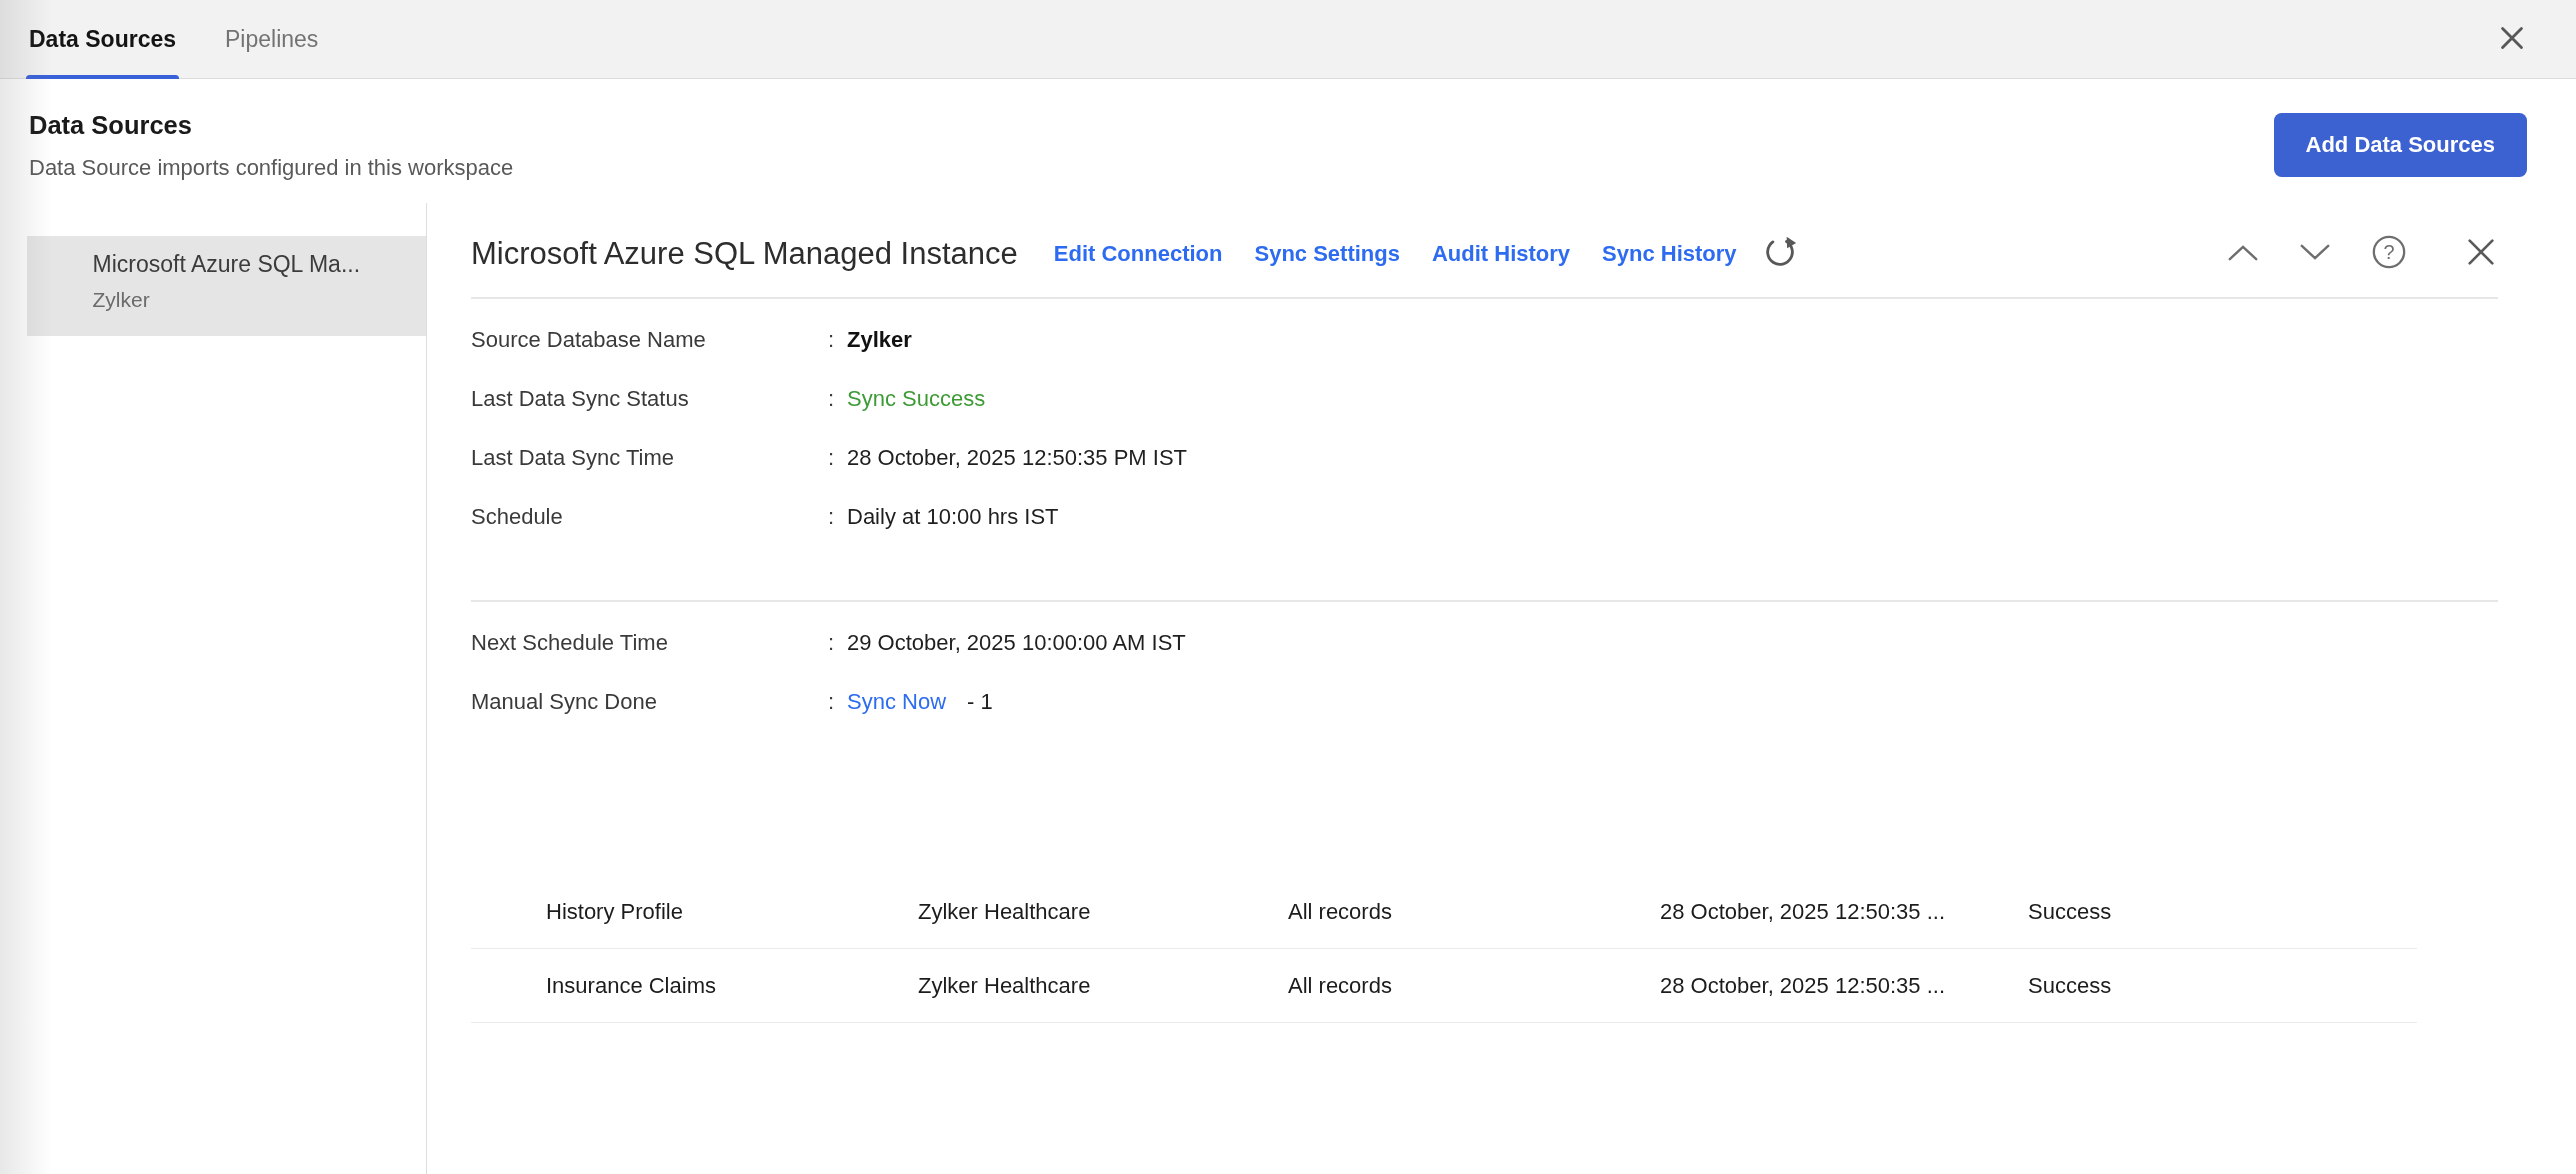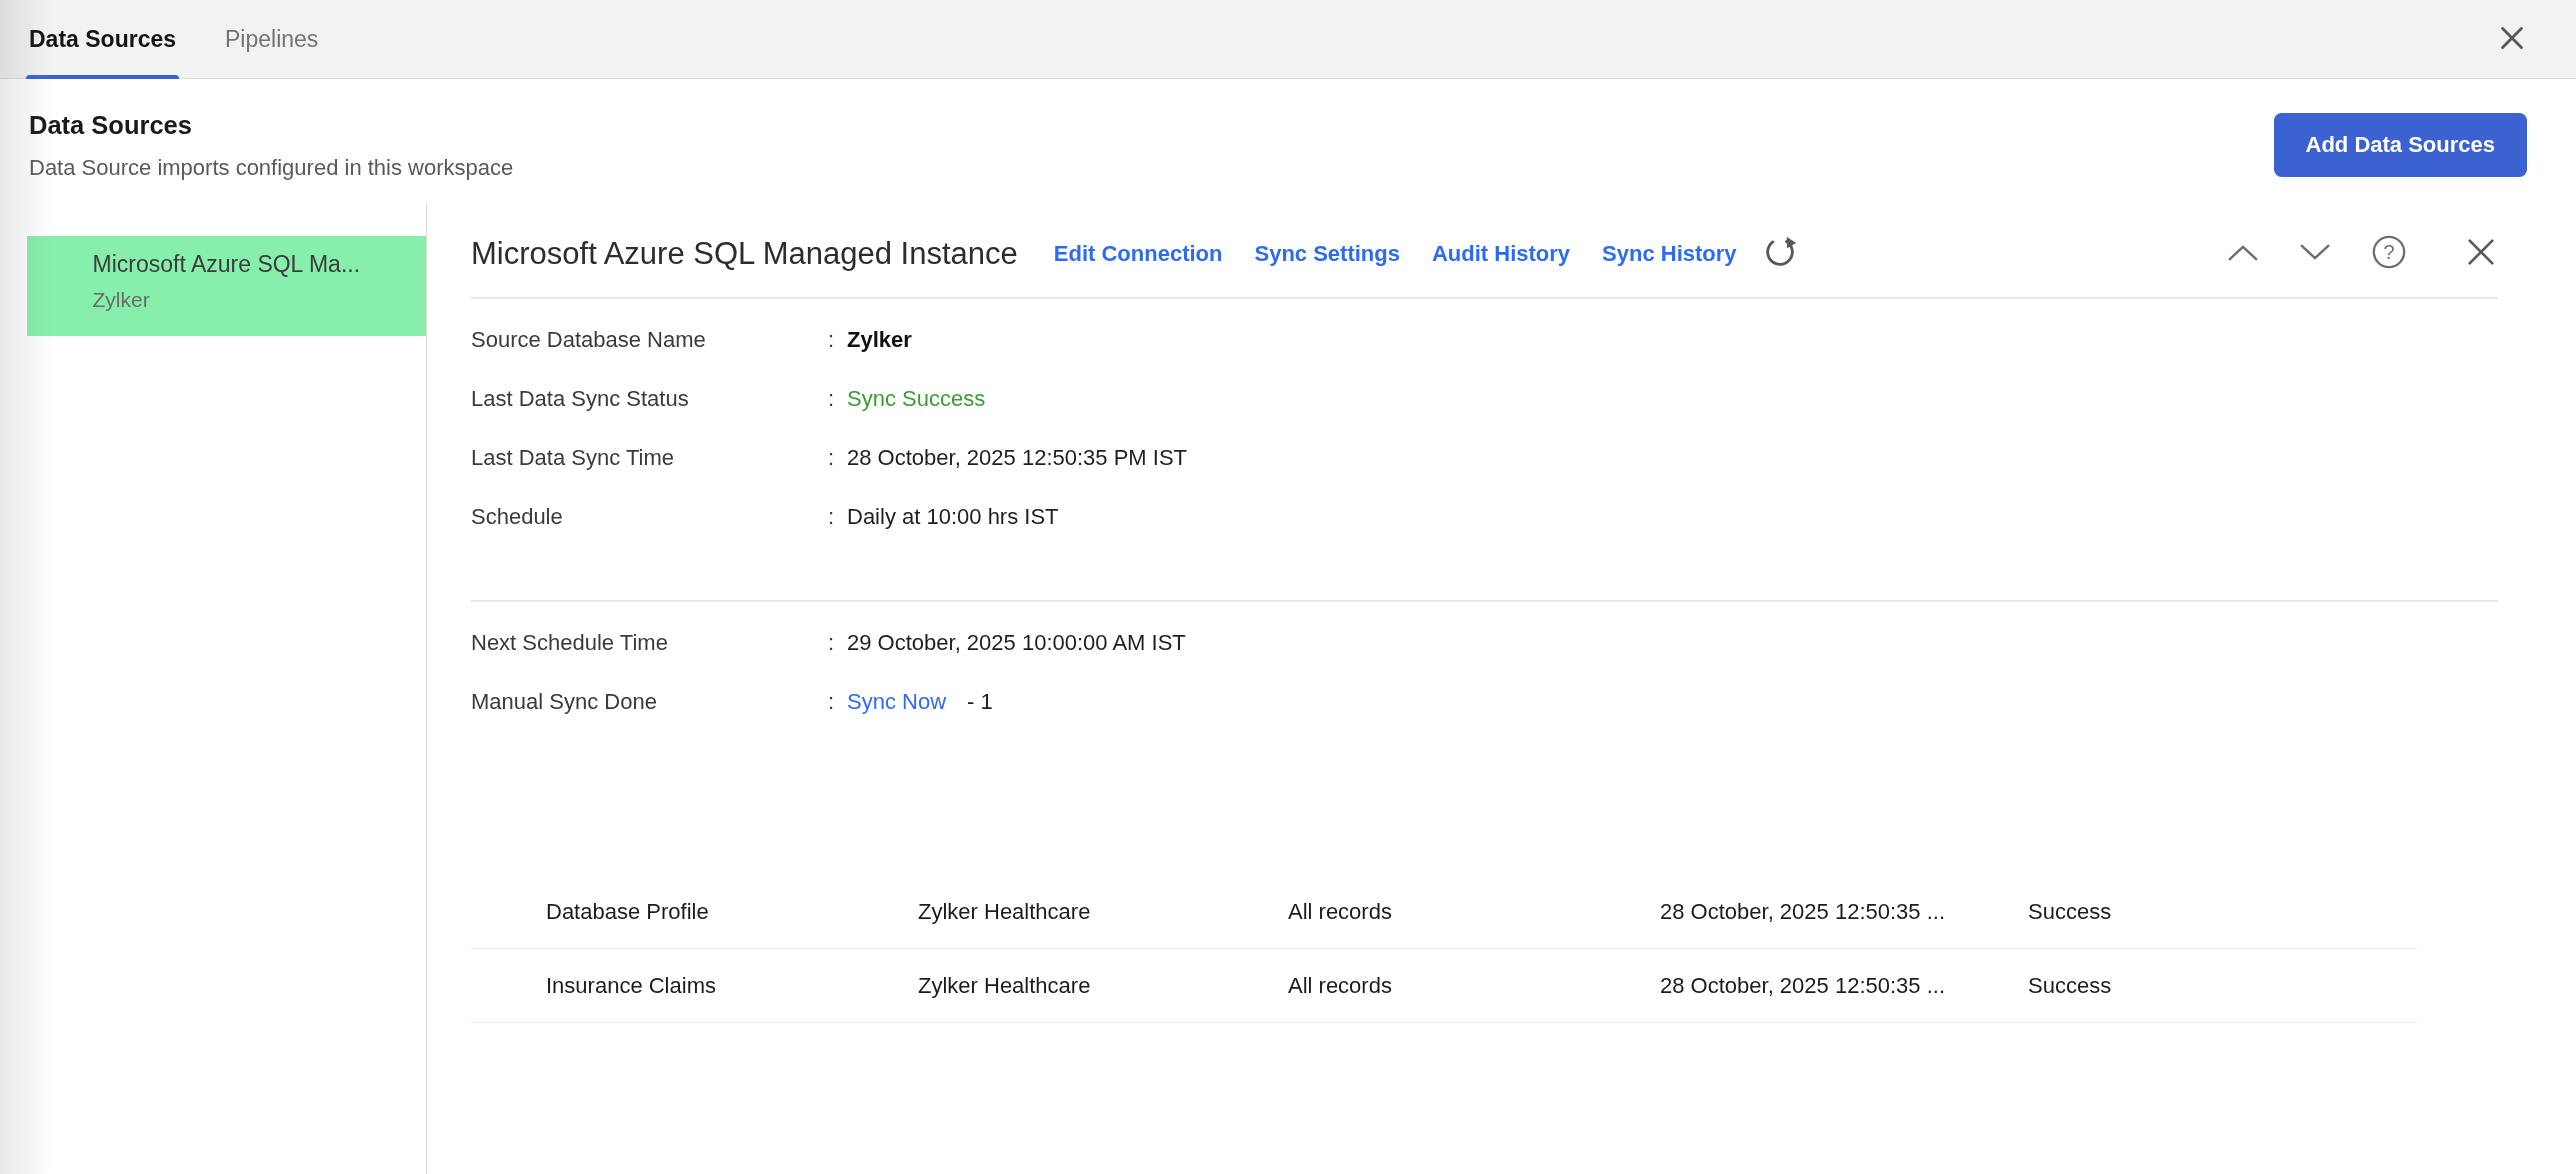--- a/index.html
+++ b/index.html
@@ -29,21 +29,21 @@
   .page-title { font-size:25.5px; font-weight:700; color:#1a1a1a; }
   .page-subtitle { font-size:22px; color:#595959; margin-top:15px; }
   .add-btn { position:absolute; top:34px; right:49px; height:64px; padding:0 32px;
     background:#3c62d2; color:#ffffff; font-size:22px; font-weight:600;
     border:none; border-radius:7.6px; display:flex; align-items:center; cursor:pointer;
     font-family:"Liberation Sans", sans-serif; }
 
   
   .content { display:flex; height:971px; }
   .sidebar { width:427px; border-right:1.9px solid #dedede; padding-top:33px; flex:none; }
-  .source-item { margin-left:26.5px; height:100px; background:#86efac;
+  .source-item { margin-left:26.5px; height:100px; background:#e5e5e5;
     padding:15px 9.5px 0 66px; cursor:pointer; }
   .source-item-title { font-size:23px; color:#3c3c3c; white-space:nowrap; overflow:hidden; }
   .source-item-sub { font-size:21px; color:#6b6b6b; margin-top:9.5px; }
 
   .main { flex:1; padding:30px 78px 0 44px; }
 
   .main-header { display:flex; align-items:center; }
   .main-title { font-size:31px; color:#2d2d2d; white-space:nowrap; }
   .main-links { display:flex; align-items:center; gap:32px; margin-left:36px; }
   .main-link { font-size:22px; font-weight:700; color:#2d6bf0; cursor:pointer; white-space:nowrap; }
@@ -203,21 +203,21 @@
         <div class="kv-colon">:</div>
         <div class="kv-value kv-link">Sync Now</div>
         <div class="kv-suffix">- 1</div>
       </div>
     </div>
 
     <div class="sync-table">
 
       <div class="t-row t-body-row">
         <div class="t-cell"></div>
-        <div class="t-cell">Database Profile</div>
+        <div class="t-cell">History Profile</div>
         <div class="t-cell">Zylker Healthcare</div>
         <div class="t-cell">All records</div>
         <div class="t-cell">28 October, 2025 12:50:35 ...</div>
         <div class="t-cell">Success</div>
       </div>
 
       <div class="t-row t-body-row">
         <div class="t-cell"></div>
         <div class="t-cell">Insurance Claims</div>
         <div class="t-cell">Zylker Healthcare</div>

